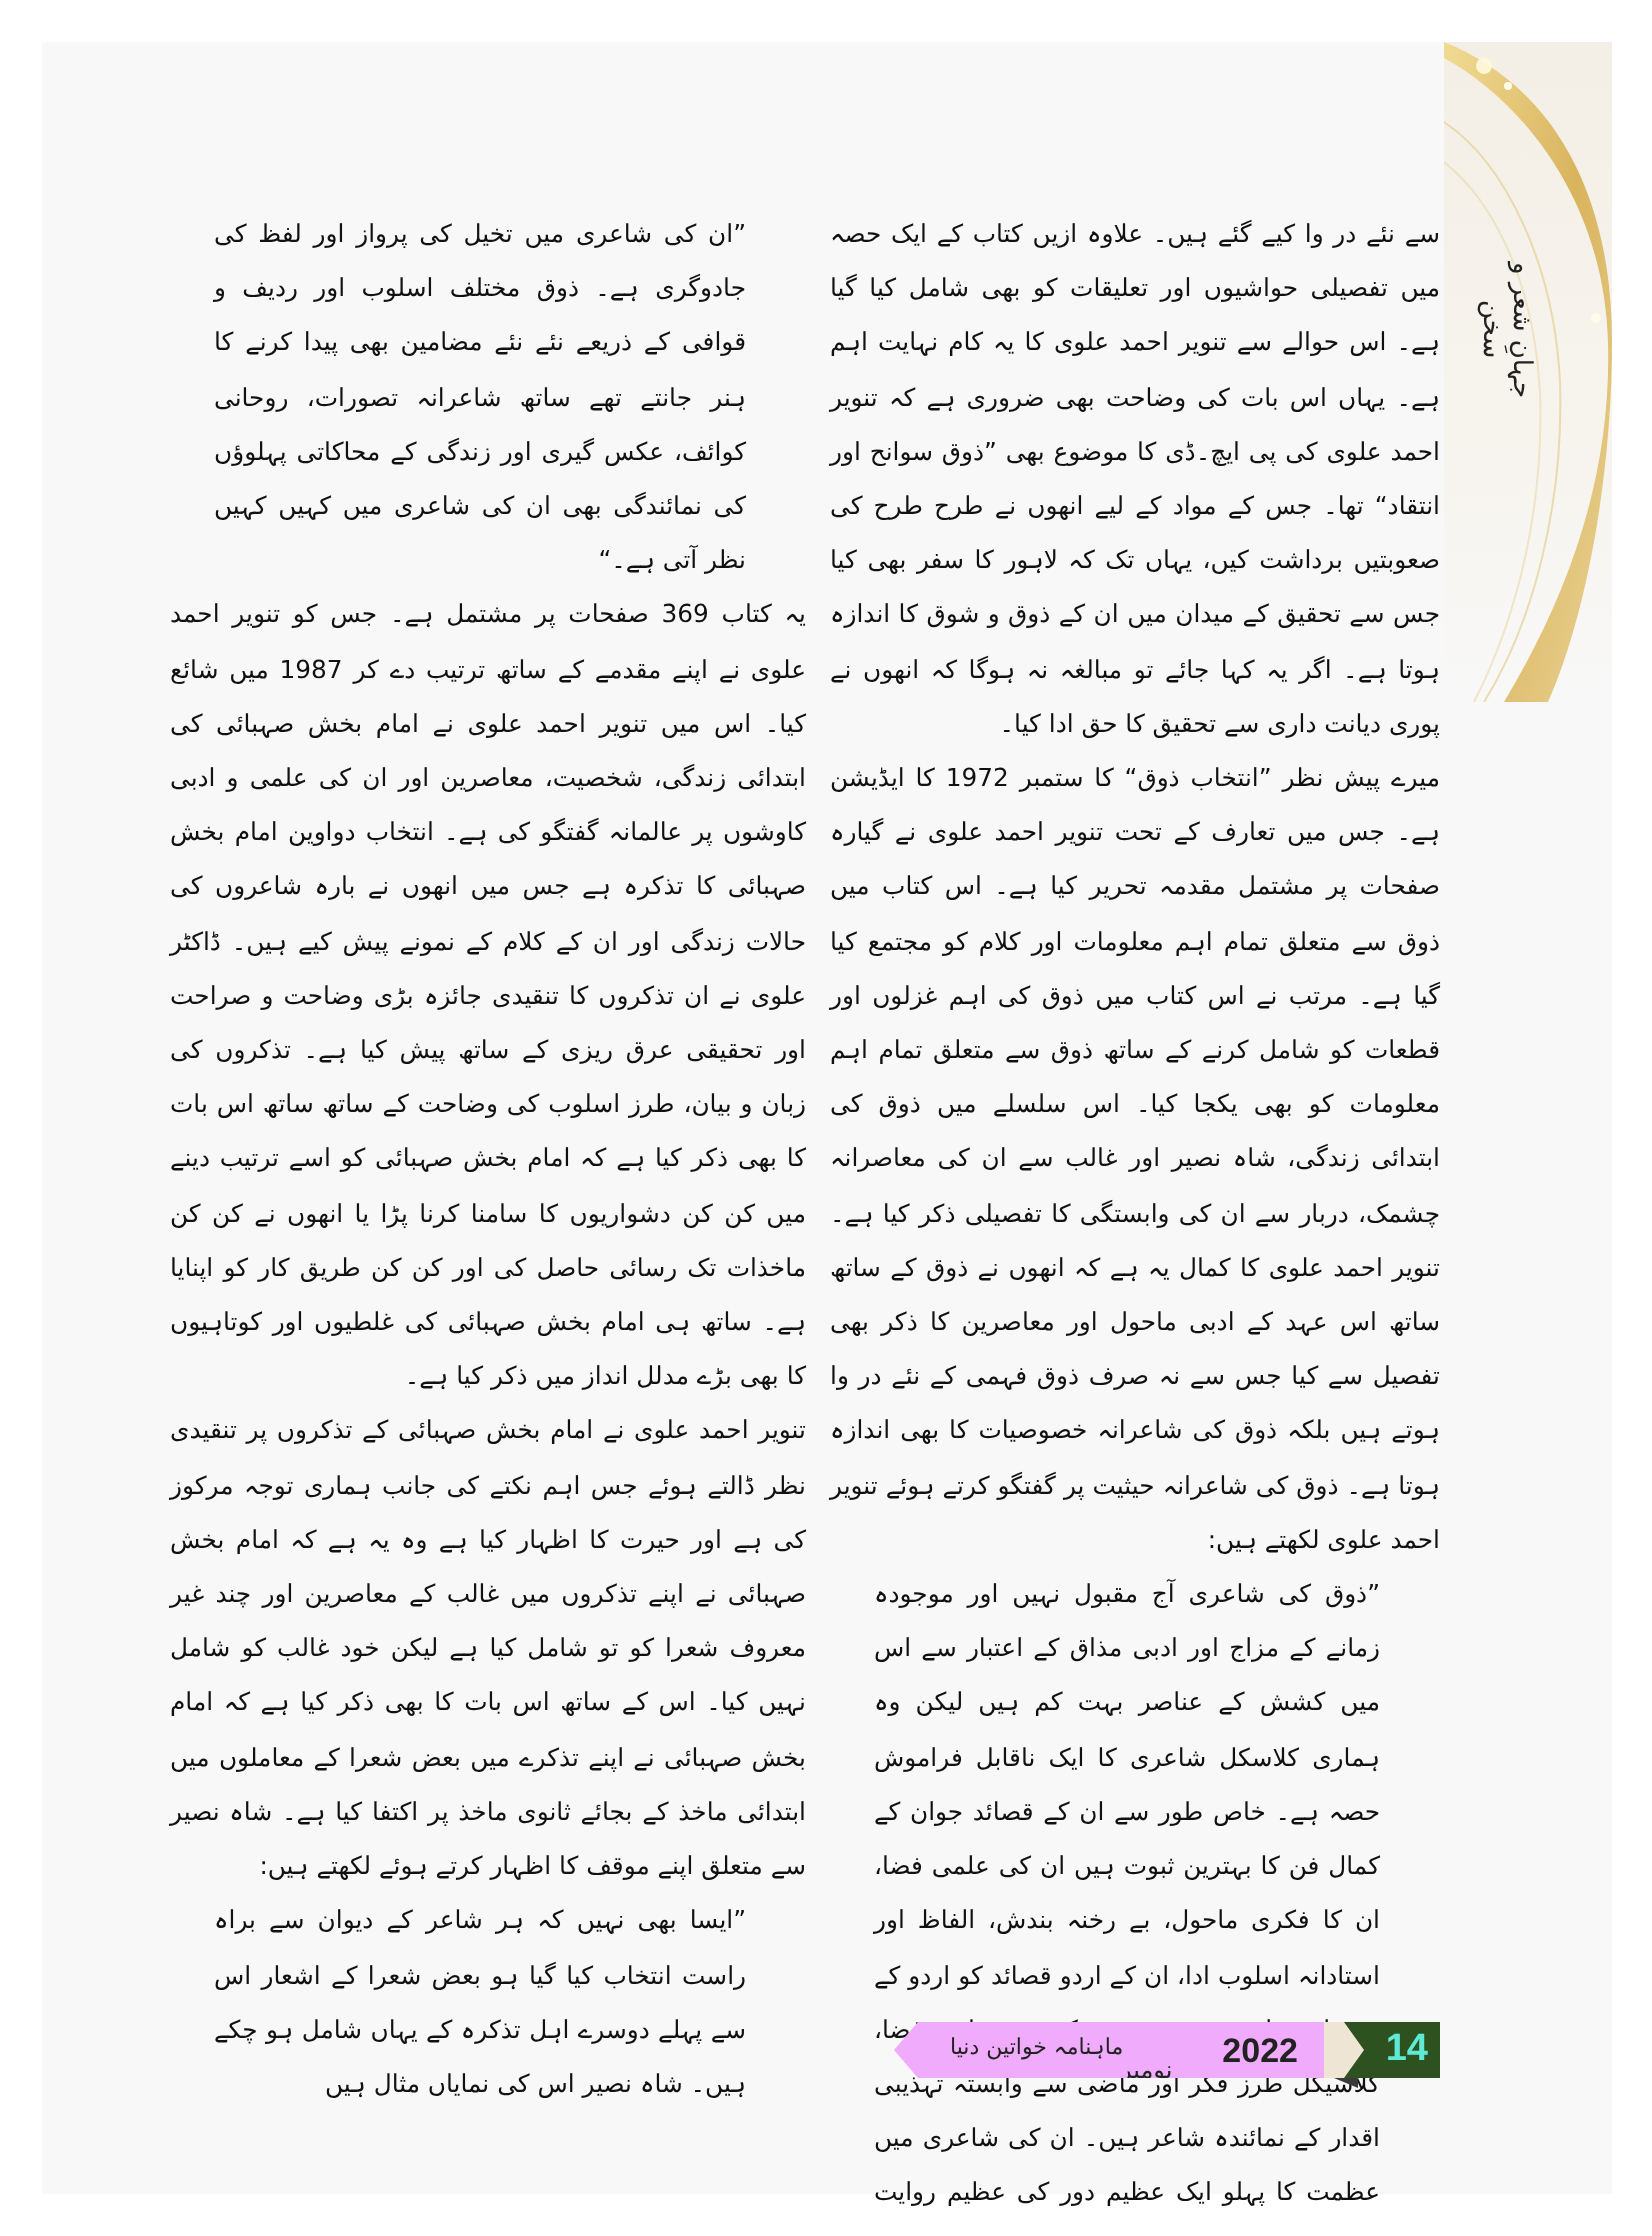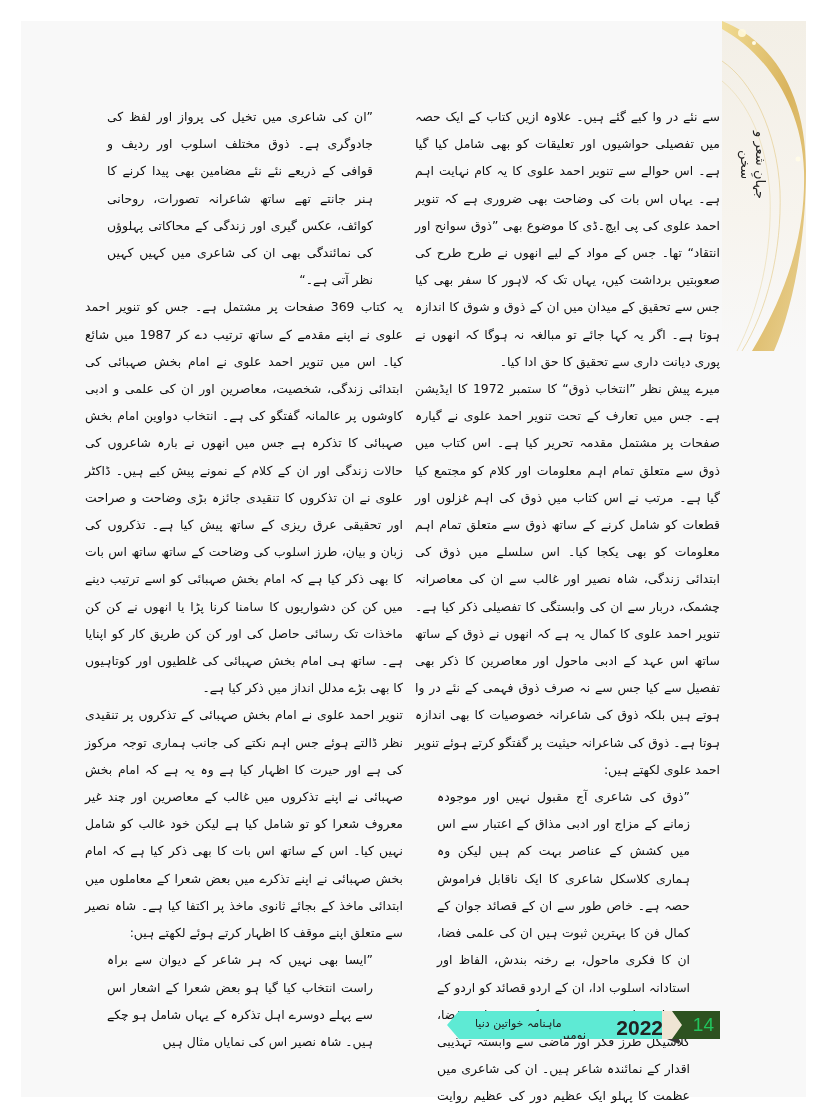--- a/index.html
+++ b/index.html
@@ -12,31 +12,31 @@
   .section-title { position:absolute; left:738px; top:120px; width:30px; height:90px;
           writing-mode:vertical-rl; font-size:13px; color:#222; direction:rtl; text-align:center; }
   .col { position:absolute; direction:rtl; text-align:justify; color:#111;
          font-family:"DejaVu Sans", sans-serif; font-size:12.4px; line-height:27.2px; }
   .col p { margin:0; }
   .col .quote { padding:0 30px 0 22px; }
   .col .heading { font-weight:bold; }
   .right-col { left:415px; top:103px; width:305px; }
   .left-col { left:85px; top:103px; width:318px; }
   .footer { position:absolute; left:447px; top:1011px; height:30px; }
-  .footer-band { position:absolute; left:0; top:0; width:220px; height:28px; background:#5eead4;
+  .footer-band { position:absolute; left:0; top:0; width:220px; height:28px; background:#f0abfc;
          clip-path:polygon(12px 0, 100% 0, 100% 100%, 12px 100%, 0 50%); }
-  .footer-year { position:absolute; right:4px; top:5px; font-family:"Liberation Sans", sans-serif;
-         font-weight:bold; font-size:21px; color:#222; direction:ltr; }
+  .footer-year { position:absolute; right:18px; top:5px; font-family:"Liberation Sans", sans-serif;
+         font-weight:bold; font-size:17px; color:#222; direction:ltr; }
   .footer-month { position:absolute; left:113px; top:5px; font-size:12px; color:#222; direction:rtl;margin-top:12px; }
   .footer-mag { position:absolute; left:28px; top:6px; font-size:11px; color:#222; direction:rtl; }
   .chevron { position:absolute; left:662px; top:1011px; width:26px; height:28px; background:#efe5d4;
          clip-path:polygon(0 0, 60% 0, 100% 50%, 60% 100%, 0 100%); }
   .page-num { position:absolute; left:672px; top:1011px; width:48px; height:28px; background:#2d5220;
-         clip-path:polygon(0 0, 100% 0, 100% 100%, 0 100%, 10px 50%); color:#22c55e;
-         font-family:"Liberation Sans", sans-serif; font-weight:normal; font-size:19px;
+         clip-path:polygon(0 0, 100% 0, 100% 100%, 0 100%, 10px 50%); color:#5eead4;
+         font-family:"Liberation Sans", sans-serif; font-weight:bold; font-size:19px;
          text-align:right; padding-right:6px; box-sizing:border-box; line-height:28px; }
   .fold { position:absolute; left:667px; top:1039px; width:12px; height:5px; background:#3a3a3a;
          clip-path:polygon(0 0,100% 0,100% 100%); }
 </style>
 </head>
 <body>
 
 <div class="page"></div>
 
 <div class="deco">

